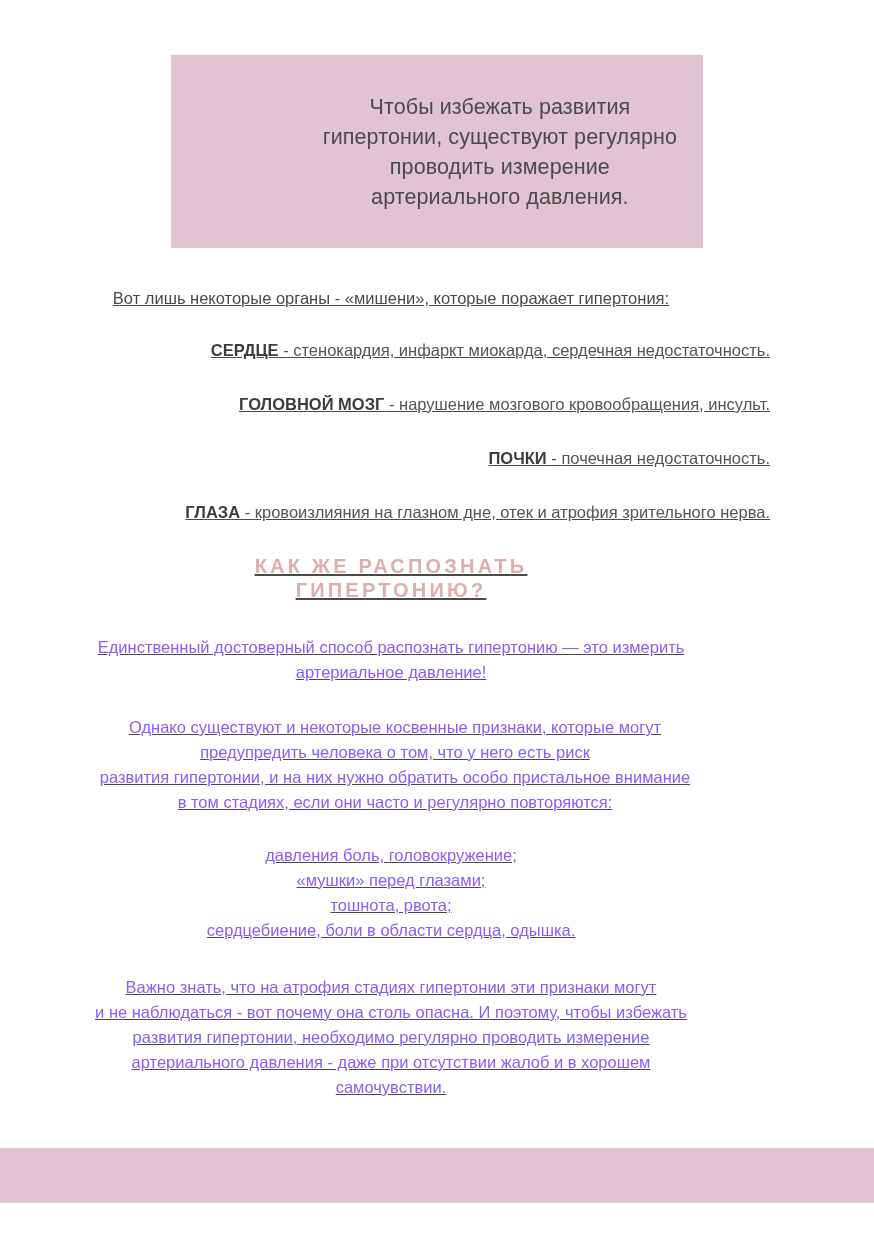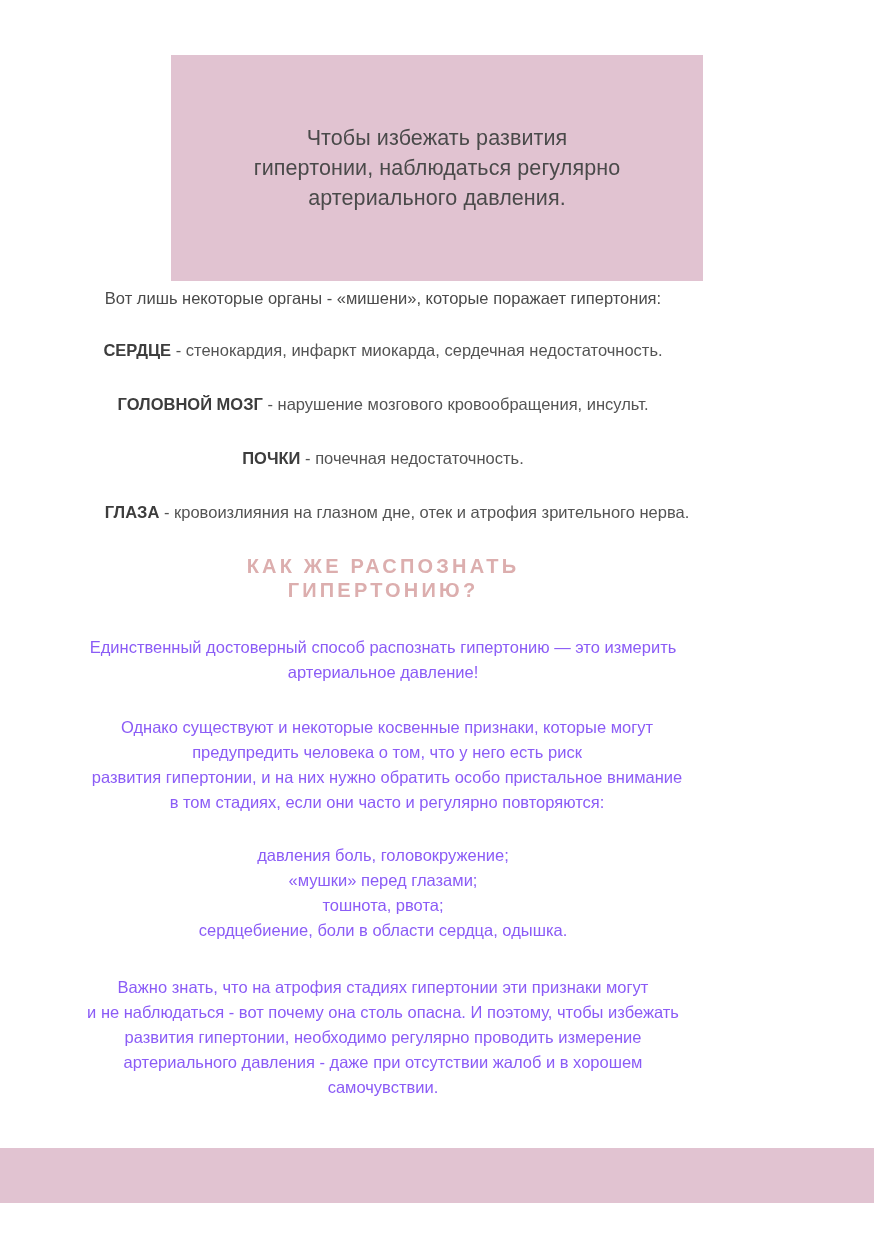--- a/index.html
+++ b/index.html
@@ -22,60 +22,61 @@
     height: 1241px;
     box-sizing: border-box;
   }
 
   
   .header-box {
     position: absolute;
     left: 171px;
     top: 55px;
     width: 532px;
-    height: 226px;
+    height: 193px;
     background: #e2c3d2;
     background: #e1c3d1;
     display: flex;
     align-items: center;
-    justify-content: center;
+    justify-content: flex-end;
   }
   .header-box-inner {
     text-align: center;
     padding: 0 26px;
   }
   .header-line {
     font-size: 21.5px;
     line-height: 30px;
     color: #4a4a4a;
     letter-spacing: 0.1px;
     white-space: nowrap;
   }
 
   
   .content {
     position: absolute;
-    left: 4px;
+    left: 12px;
     top: 248px;
     width: 758px;
+    text-decoration: underline;
   }
 
   .lead {
     text-align: center;
     font-size: 16.5px;
     line-height: 24px;
     margin-top: 38px;
     color: #4a4a4a;
   }
 
   .organ-list {
     margin-top: 28px;
   }
   .organ-row {
-    text-align: center;
+    text-align: right;
     font-size: 16.5px;
     line-height: 24px;
     margin-bottom: 30px;
     color: #4a4a4a;
   }
   .organ-row:last-child {
     margin-bottom: 0;
     padding-left: 28px;
   }
   .organ-name {
@@ -133,21 +134,22 @@
   }
 </style>
 </head>
 <body>
 
 <div class="page">
 
   <div class="header-box">
     <div class="header-box-inner">
       <div class="header-line">Чтобы избежать развития</div>
-      <div class="header-line">гипертонии, наблюдаться регулярно</div>
+      <div class="header-line">гипертонии, существуют регулярно</div>
+      <div class="header-line">проводить измерение</div>
       <div class="header-line">артериального давления.</div>
     </div>
   </div>
 
   <div class="content">
 
     <div class="lead">Вот лишь некоторые органы - «мишени», которые поражает гипертония:</div>
 
     <div class="organ-list">
 

